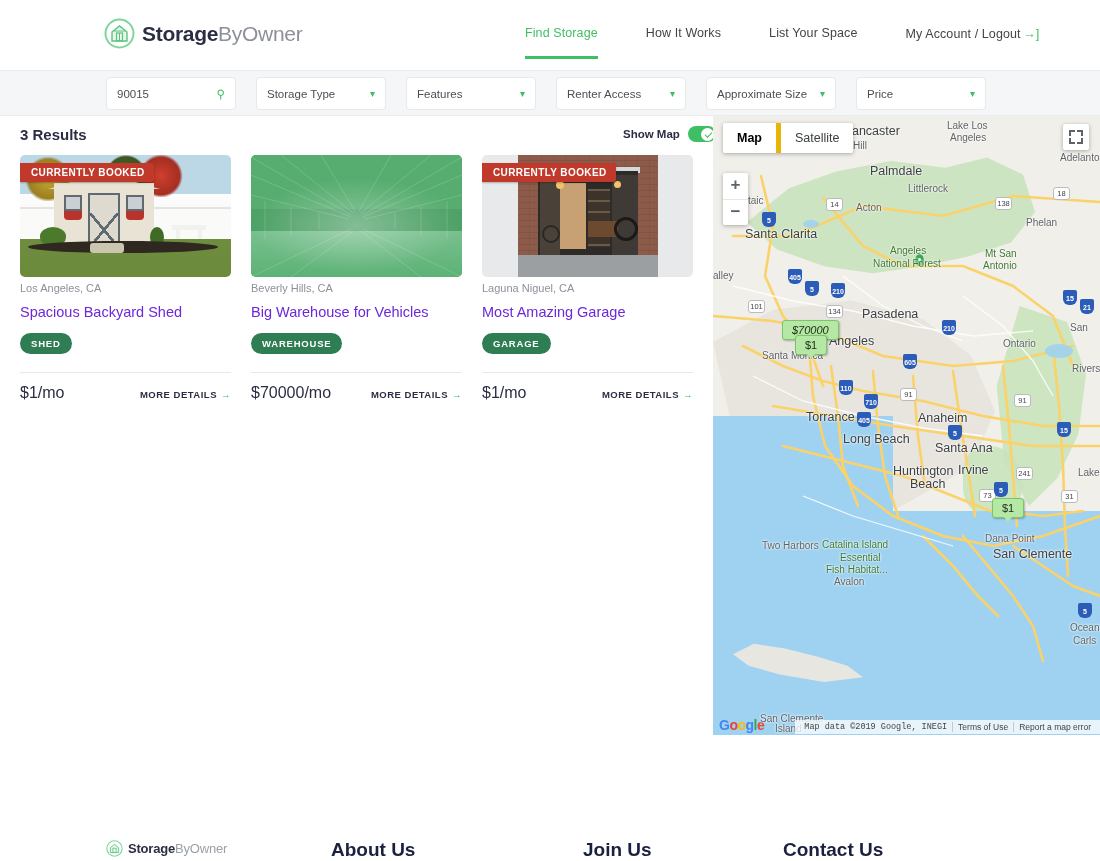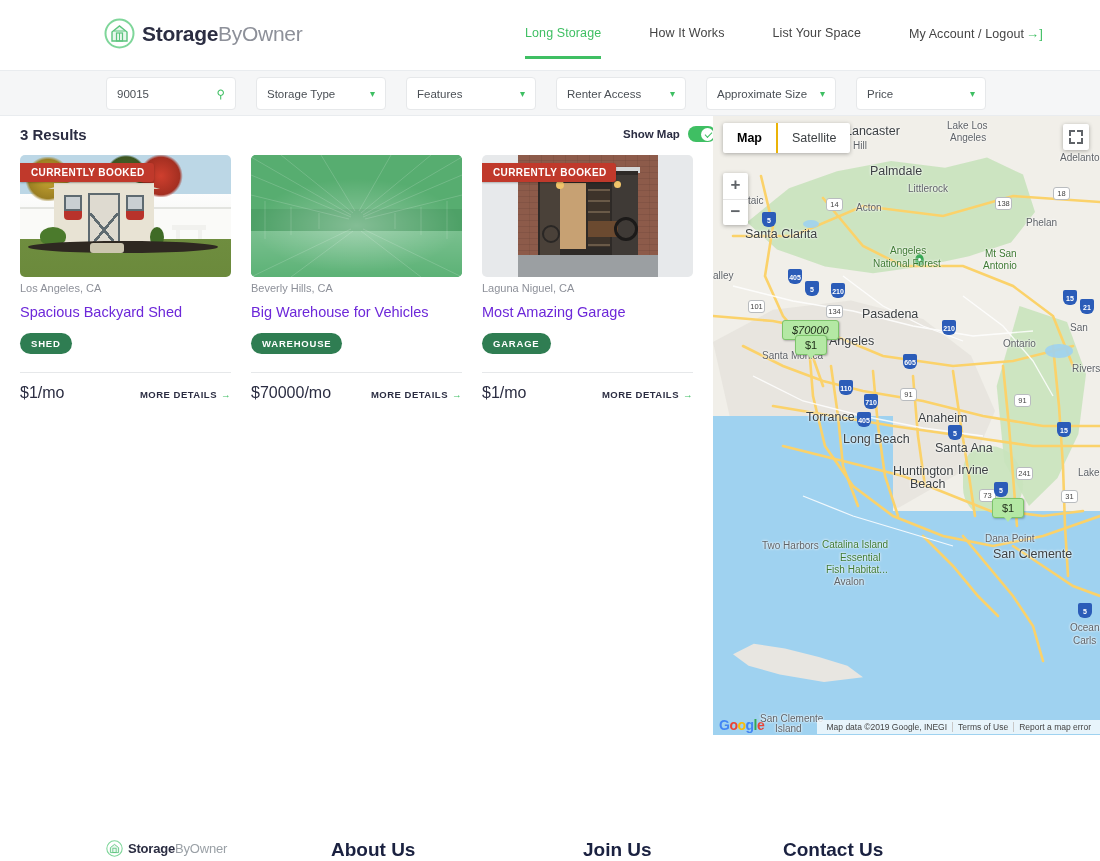--- a/index.html
+++ b/index.html
@@ -212,21 +212,21 @@
     position:absolute; width:14px; height:15px; background:#2b5cb8; border-radius:2px 2px 6px 6px;
     color:#fff; font-size:7px; text-align:center; line-height:17px; font-weight:bold;
   }
 
   .map-typecontrol {
     position:absolute; left:10px; top:7px; display:flex; background:#fff; border-radius:2px;
     box-shadow: 0 1px 4px rgba(0,0,0,.3); overflow:hidden; z-index:10;
   }
   .map-typecontrol div { padding:8px 14px; font-size:12.5px; color:#3c4043; cursor:pointer; }
   .map-typecontrol div.sel { font-weight:bold; color:#000; }
-  .map-typecontrol div + div { border-left:2px solid #eab308; }
+  .map-typecontrol div + div { border-left:5px solid #eab308; }
 
   .map-zoom {
     position:absolute; left:10px; top:57px; width:25px; background:#fff; border-radius:2px;
     box-shadow:0 1px 4px rgba(0,0,0,.3); z-index:10;
   }
   .map-zoom div {
     height:26px; line-height:24px; text-align:center; font-size:17px; color:#5f6368; cursor:pointer; font-weight:bold;
   }
   .map-zoom div + div { border-top:1px solid #e6e6e6; }
 
@@ -256,21 +256,21 @@
 
   .map-footer {
     position:absolute; left:0; bottom:0; width:387px; height:16px; z-index:9;
     display:flex; align-items:center; justify-content:flex-end;
   }
   .map-attr {
     background: rgba(255,255,255,.75); font-size:8.5px; color:#444; padding:2px 4px;
     display:flex; gap:0;
   }
   .map-attr span { padding: 0 5px; border-left:1px solid #c8c8c8; cursor:pointer; }
-  .map-attr span:first-child { border-left:none; cursor:default; }
+  .map-attr span:first-child { border-left:none; cursor:default;font-family:Liberation Mono, monospace; }
   .gmark { position:absolute; left:6px; bottom:2px; font-size:14px; font-weight:bold; letter-spacing:-.5px; }
 
   
   .footer { position:absolute; left:0; top:820px; width:1100px; height:41px; background:#fff; }
   .footer-brand { position:absolute; left:106px; top:840px; display:flex; align-items:center; gap:5px; }
   .footer-brand .fb-mark { width:17px; height:17px; position:relative; }
   .footer-brand .fb-text { font-size:13px; letter-spacing:-.2px; }
   .footer-brand .fb-text .b1 { color:#2b2d42; font-weight:bold; }
   .footer-brand .fb-text .b2 { color:#9aa0a6; }
   .footer-link { position:absolute; top:839px; font-size:19px; font-weight:bold; color:#1a2140; cursor:pointer; }
@@ -294,21 +294,21 @@
           <line x1="10" y1="13" x2="21" y2="13" stroke="#5cc47e" stroke-width="1"></line>
         </svg>
       </div>
       <div class="brand-text">
         <span class="b1">Storage</span><span class="b2">ByOwner</span>
       </div>
     </div>
 
     <div class="nav">
       <div class="nav-item active">
-        <span>Long Storage</span>
+        <span>Find Storage</span>
       </div>
       <div class="nav-item">
         <span>How It Works</span>
       </div>
       <div class="nav-item">
         <span>List Your Space</span>
       </div>
       <div class="nav-item last">
         <span>My Account / Logout</span><span class="logout-arrow">→]</span>
       </div>

